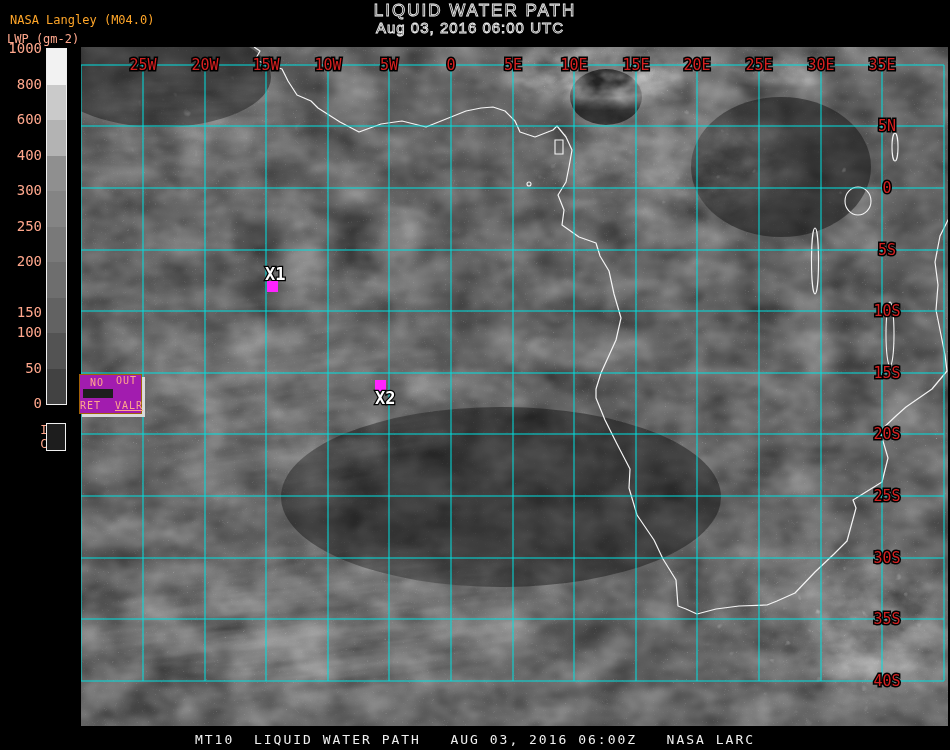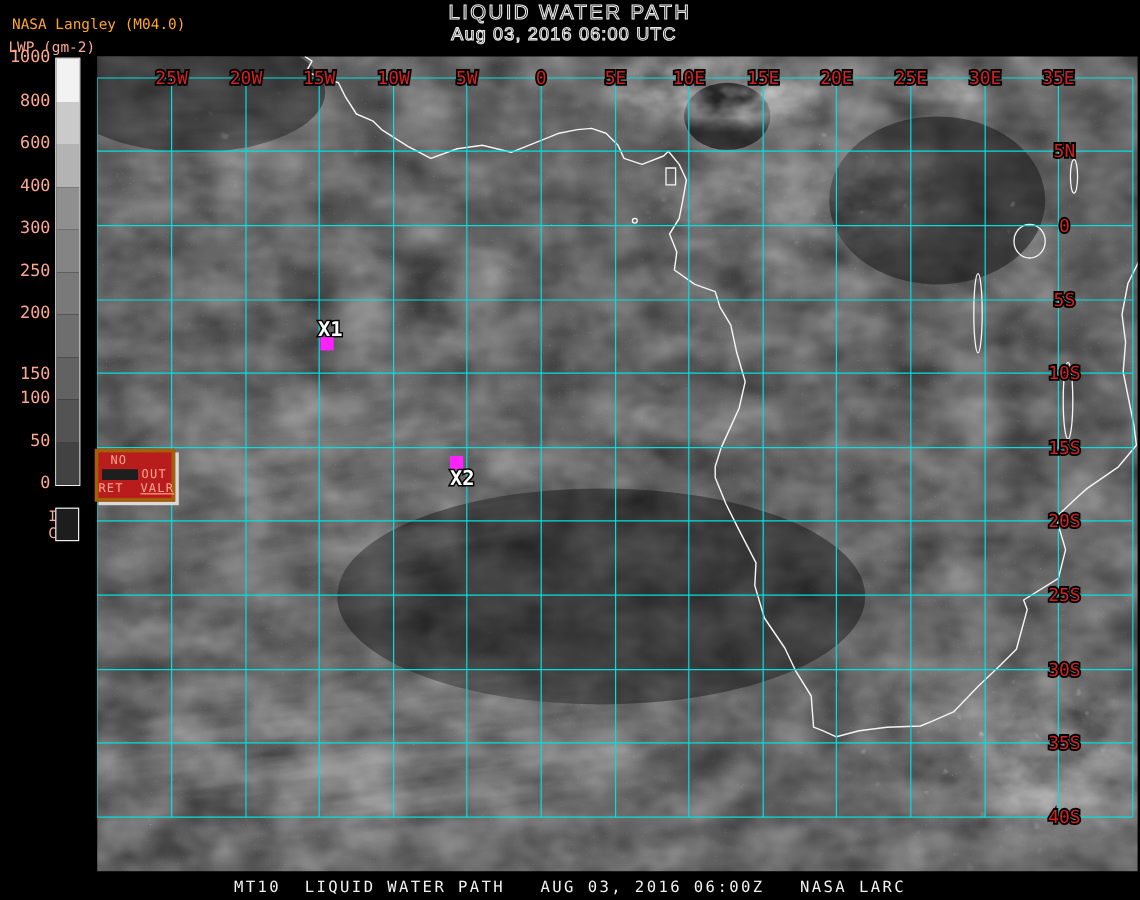--- a/index.html
+++ b/index.html
@@ -32,25 +32,25 @@
   .grid line{stroke:var(--grid-cyan,#00e0e0);stroke-width:1;}
   .glabel{font:15px "DejaVu Sans Mono",monospace;fill:var(--label-red,#d42020);
           text-anchor:middle;paint-order:stroke;stroke:#000;stroke-width:3px;}
   .coast{fill:none;stroke:#f5f5f5;stroke-width:1.2;stroke-linejoin:round;}
   .lake{fill:none;stroke:#f5f5f5;stroke-width:1.1;}
   .mk{fill:var(--marker-magenta,#ff22ff);}
   .mlabel{font:bold 17px "DejaVu Sans Mono",monospace;fill:#fff;
           paint-order:stroke;stroke:#000;stroke-width:2.5px;}
 
   
-  .flag{left:79px;top:374px;width:61px;height:38px;background:#b91c1c;
-        border:3px solid #a16207;box-shadow:3px 3px 0 #dadada;}
+  .flag{left:79px;top:374px;width:61px;height:38px;background:#a21caf;
+        border:1px solid #a16207;box-shadow:3px 3px 0 #dadada;}
   .flag span{position:absolute;font:10px "DejaVu Sans Mono",monospace;
              color:var(--accent-salmon,#ffa78c);letter-spacing:1px;}
-  .fl-no{left:10px;top:2px;} .fl-out{left:36px;top:13px;}
+  .fl-no{left:10px;top:2px;} .fl-out{left:36px;top:0;}
   .fl-ret{left:0;top:25px;} .fl-valr{left:35px;top:25px;text-decoration:underline;}
   .fl-swatch{position:absolute;left:3px;top:14px;width:30px;height:9px;background:#1e1e1e;}
 
   .footer{left:0;top:732px;width:950px;text-align:center;color:#f0f0f0;
           font:13px "DejaVu Sans Mono",monospace;letter-spacing:2px;white-space:pre;}
 </style>
 </head>
 <body>
 
 <div class="page">

